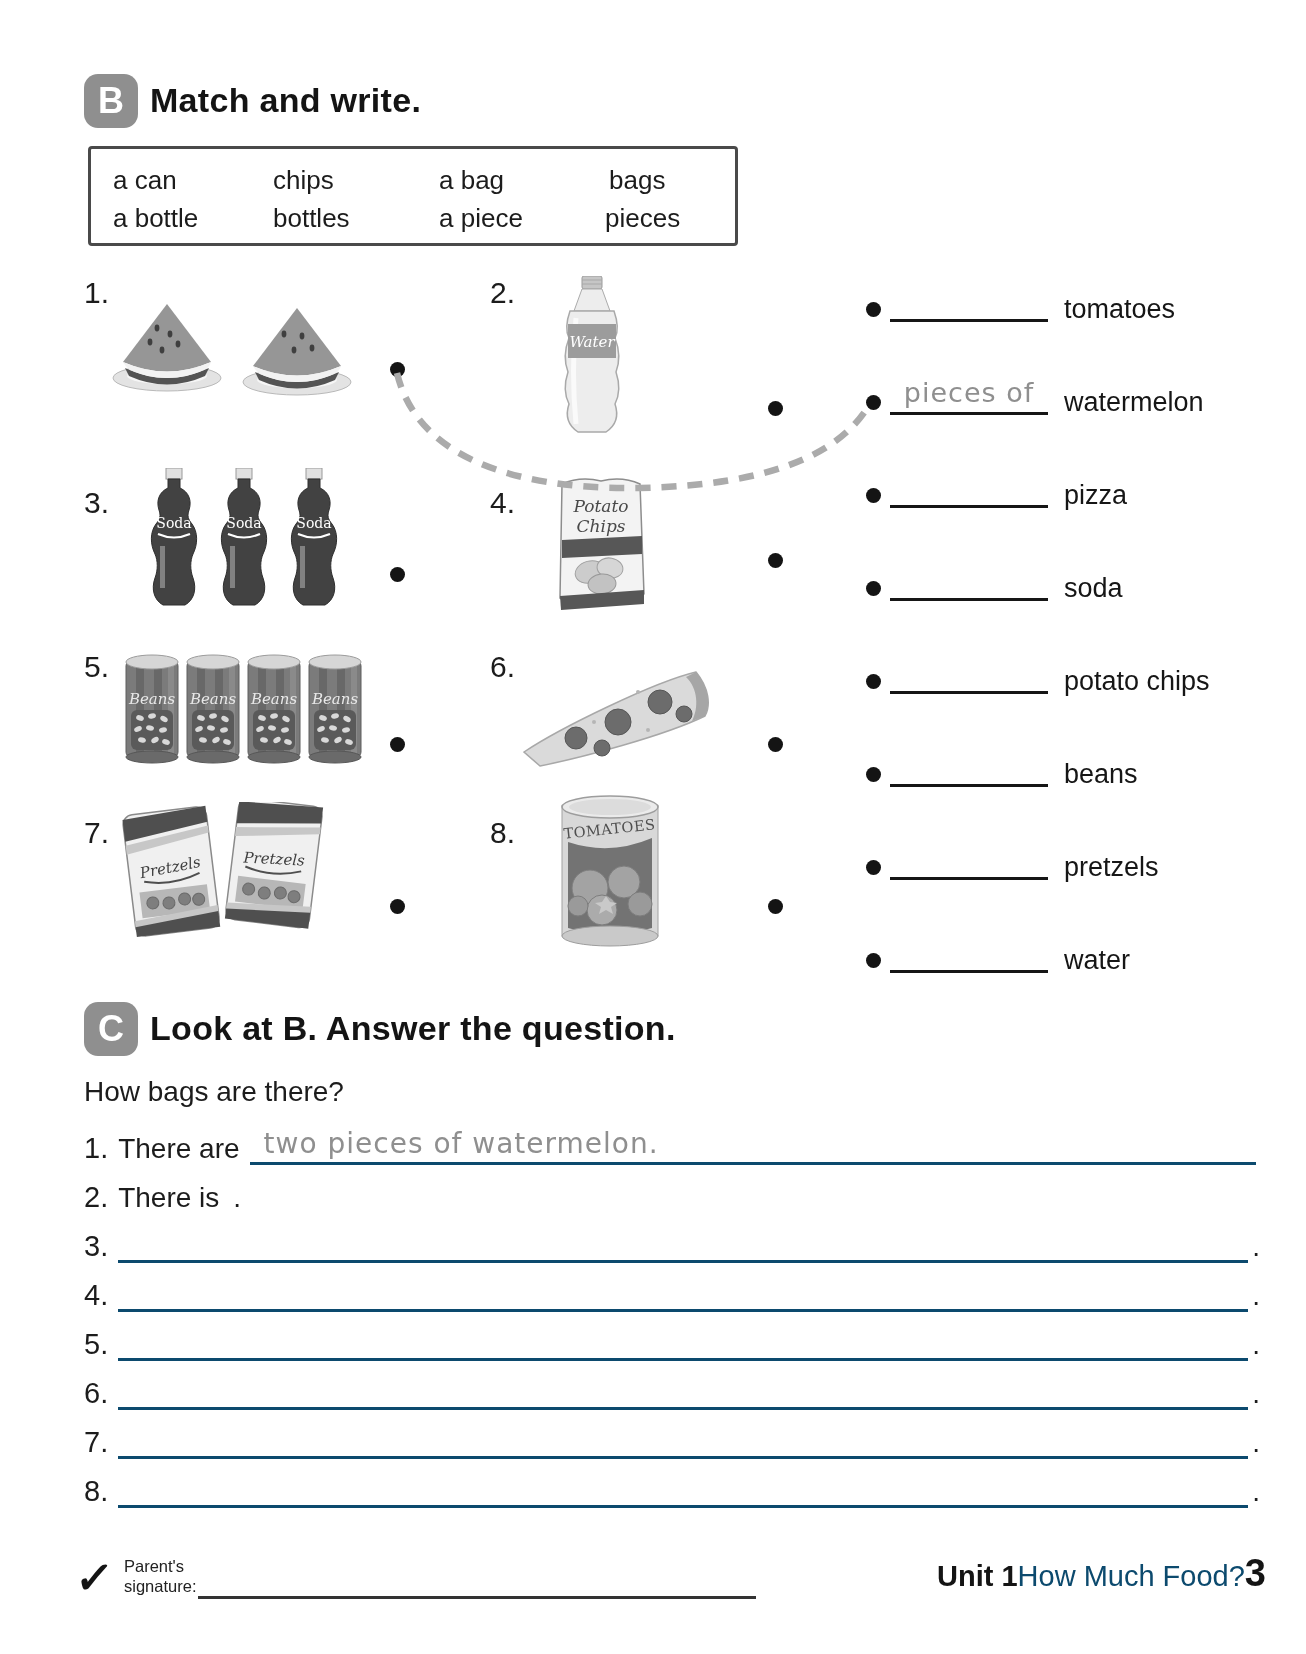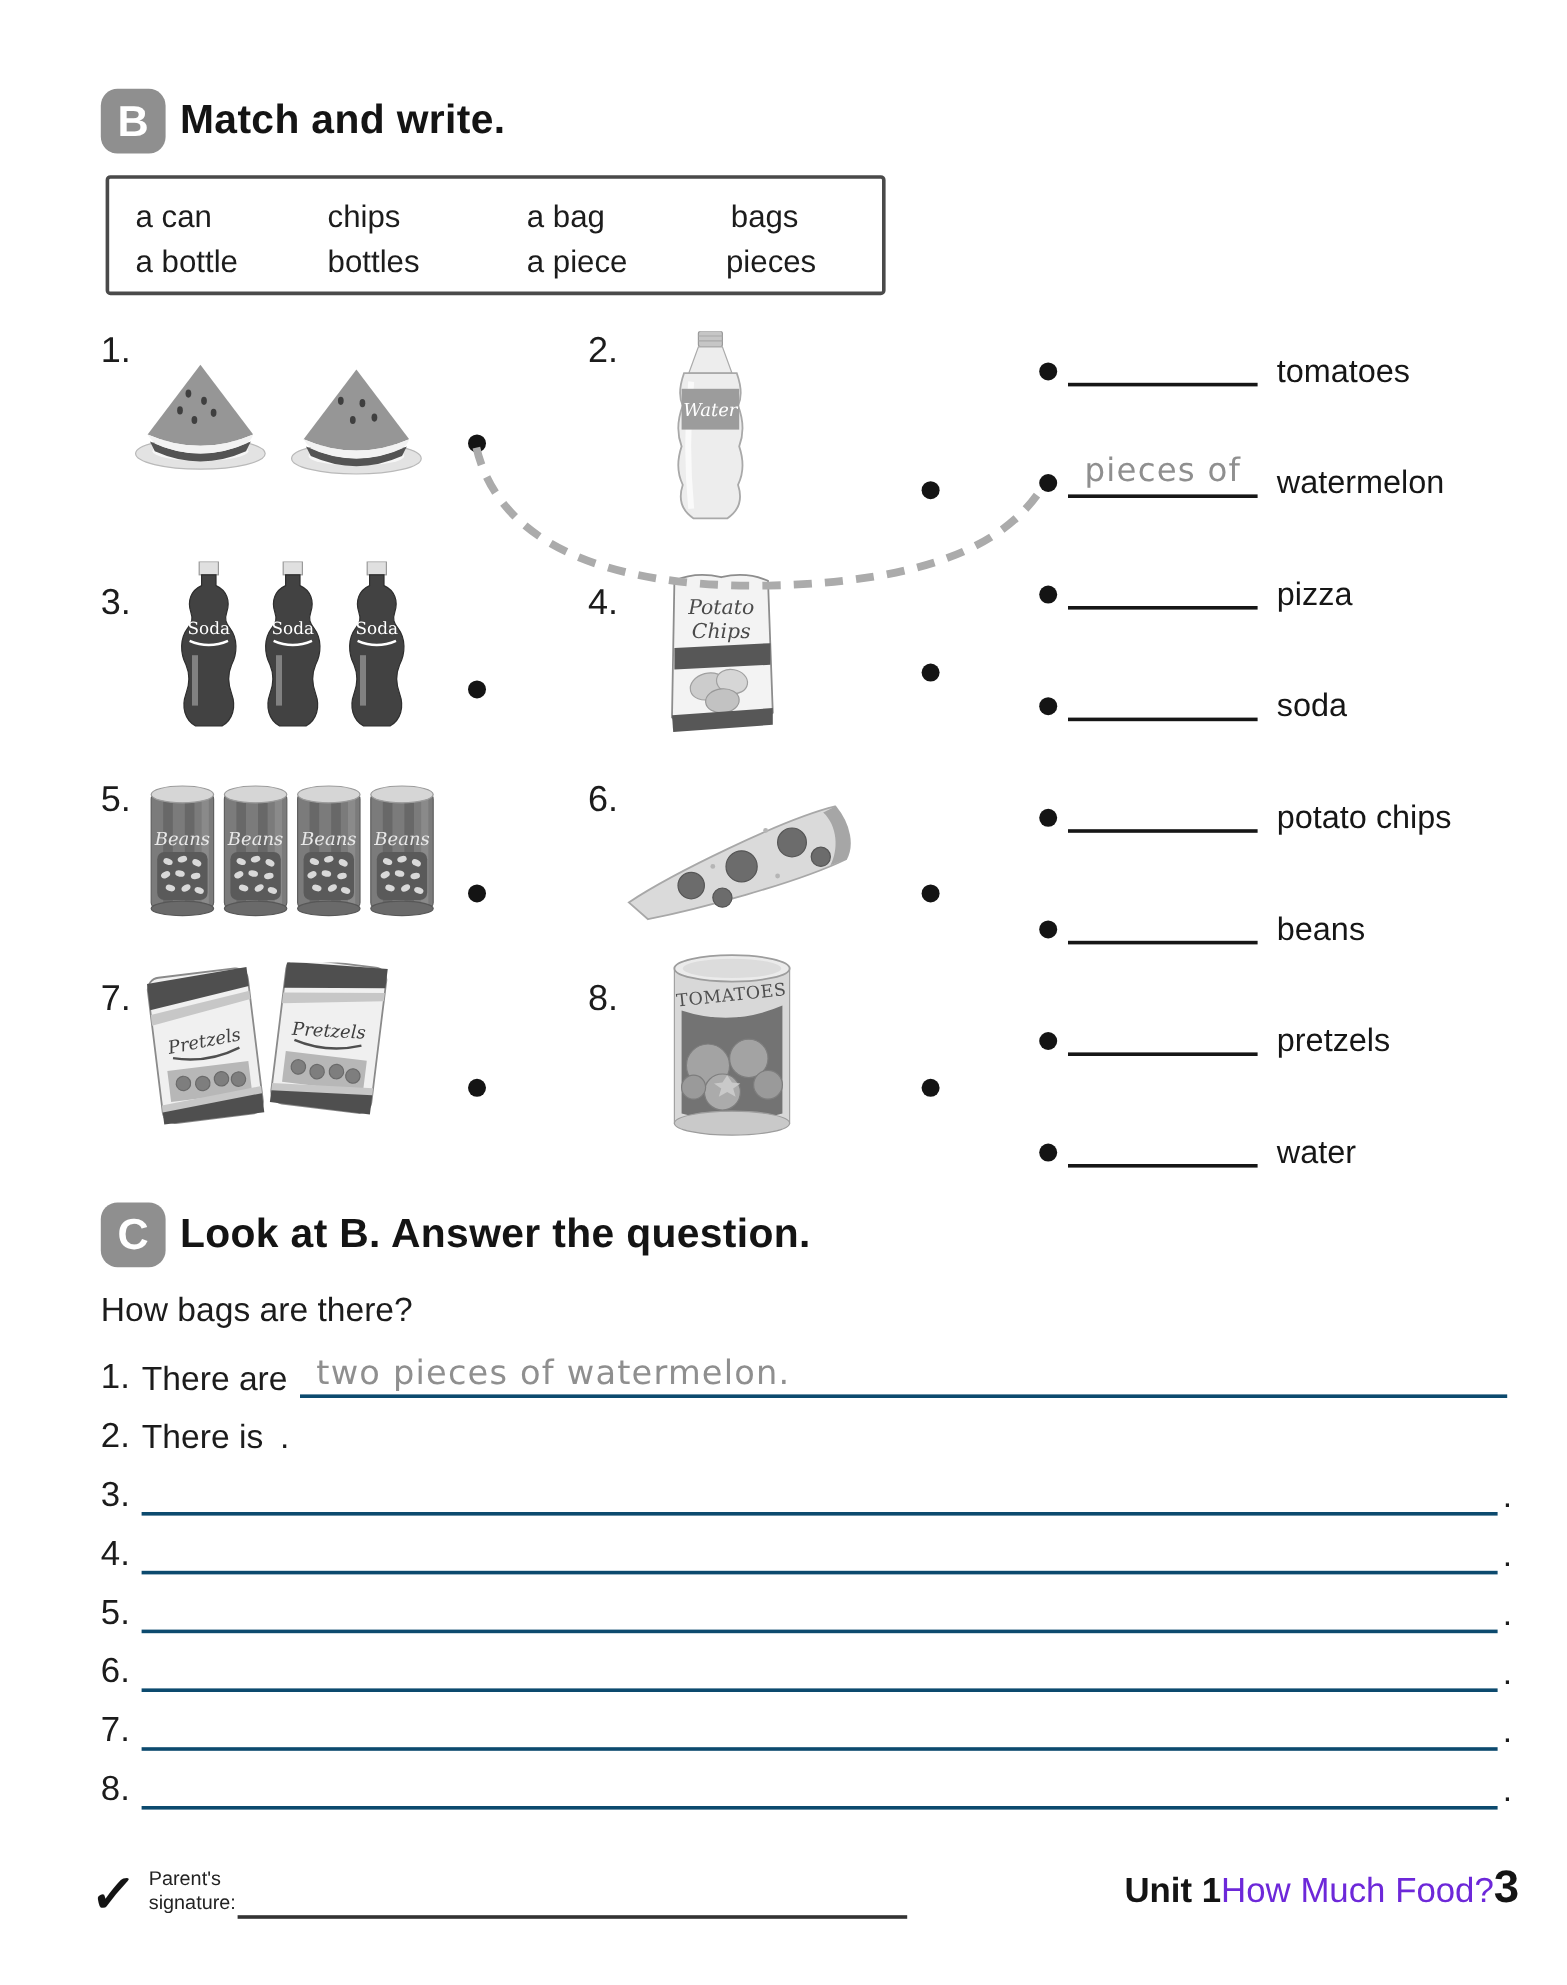--- a/index.html
+++ b/index.html
@@ -26,21 +26,21 @@
   .c-prefix:empty{margin:0;}
   .c-blank{flex:1;border-bottom:3px solid #0c4a6e;height:38px;position:relative;text-decoration:underline;}
   .c-written{position:absolute;left:14px;bottom:2px;font-family:"DejaVu Sans",sans-serif;
              font-size:28px;color:#8f8f8f;letter-spacing:1px;white-space:nowrap;}
   .c-suffix{font-size:28px;color:#1c1c1c;margin-left:4px;}
   .check{font-size:44px;font-weight:bold;color:#141414;transform:skewX(-6deg);}
   .sig-label{font-size:16.5px;color:#222222;line-height:20px;}
   .sig-blank{border-bottom:3px solid #333333;}
   .footer-right{position:absolute;right:40px;top:1552px;display:flex;align-items:baseline;}
   .unit-bold{font-size:29px;font-weight:bold;color:#141414;white-space:nowrap;}
-  .unit-title{font-size:29px;color:#6d28d9;white-space:nowrap;}
+  .unit-title{font-size:29px;color:#0c4a6e;white-space:nowrap;}
   .page-num{font-size:38px;font-weight:bold;color:#141414;}
   svg text{font-family:"DejaVu Serif",serif;}
 </style>
 </head>
 <body>
 
 <div class="page">
 
   <div class="abs badge" style="left:84px;top:74px">
     <span>B</span>

